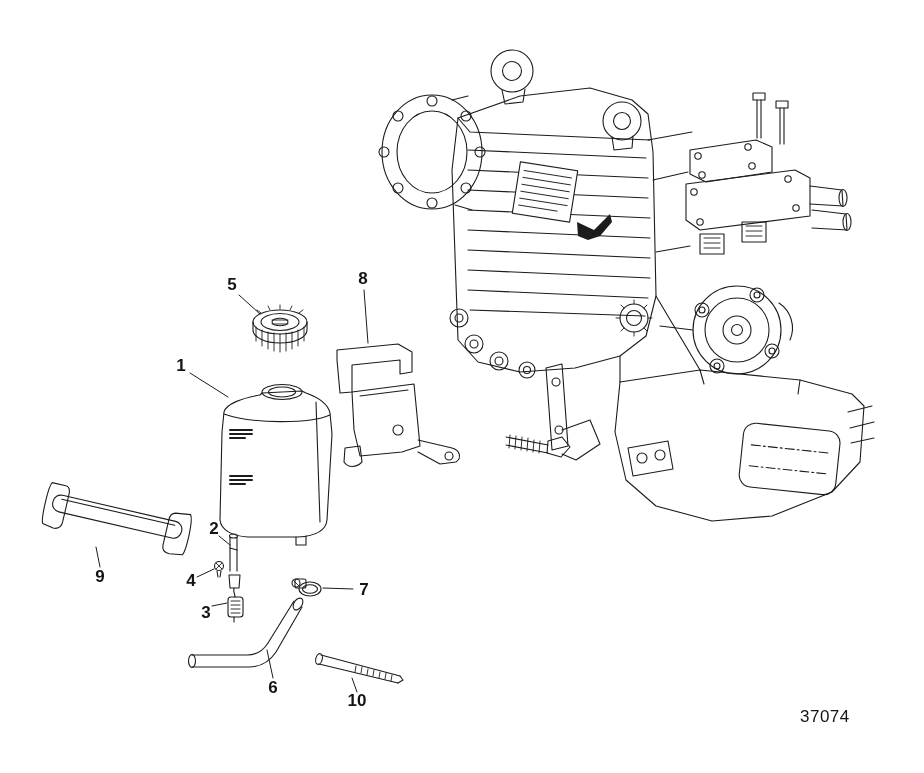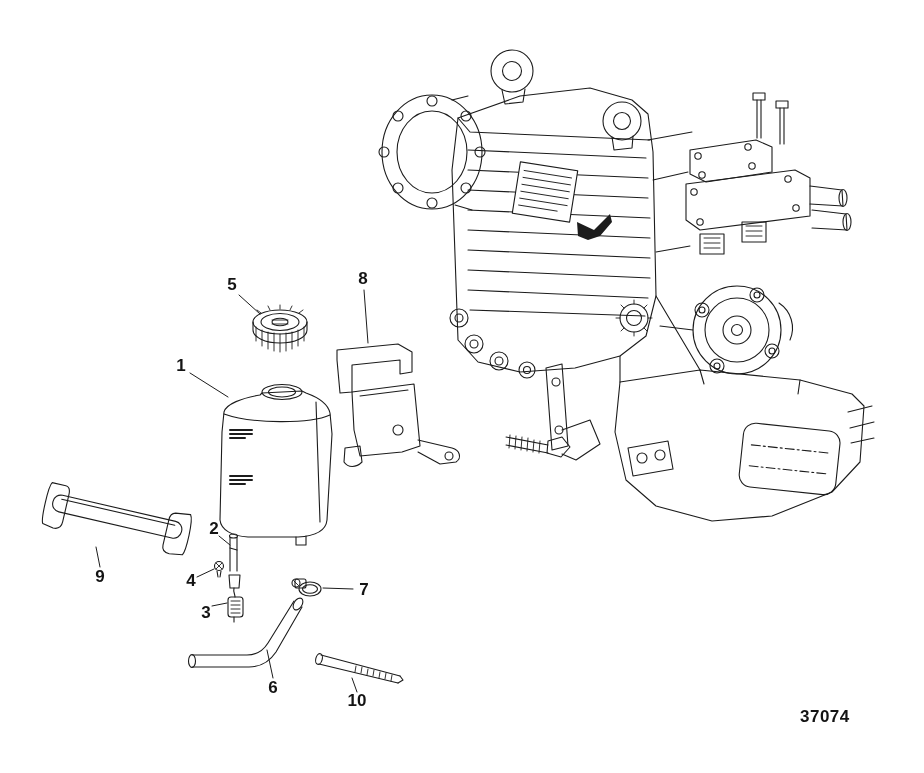--- a/index.html
+++ b/index.html
@@ -18,21 +18,21 @@
     transform: translate(-50%, -50%);
     font-size: 17px;
     font-weight: 700;
     color: #141414;
     user-select: none;
     white-space: nowrap;
   }
   .fig-number {
     position: absolute;
     font-size: 17px;
-    font-weight: 700;
+    font-weight: 400;
     color: #141414;
     letter-spacing: 0.5px;
     text-align: right;
   }
 </style>
 </head>
 <body>
 
 <div id="stage">
 

